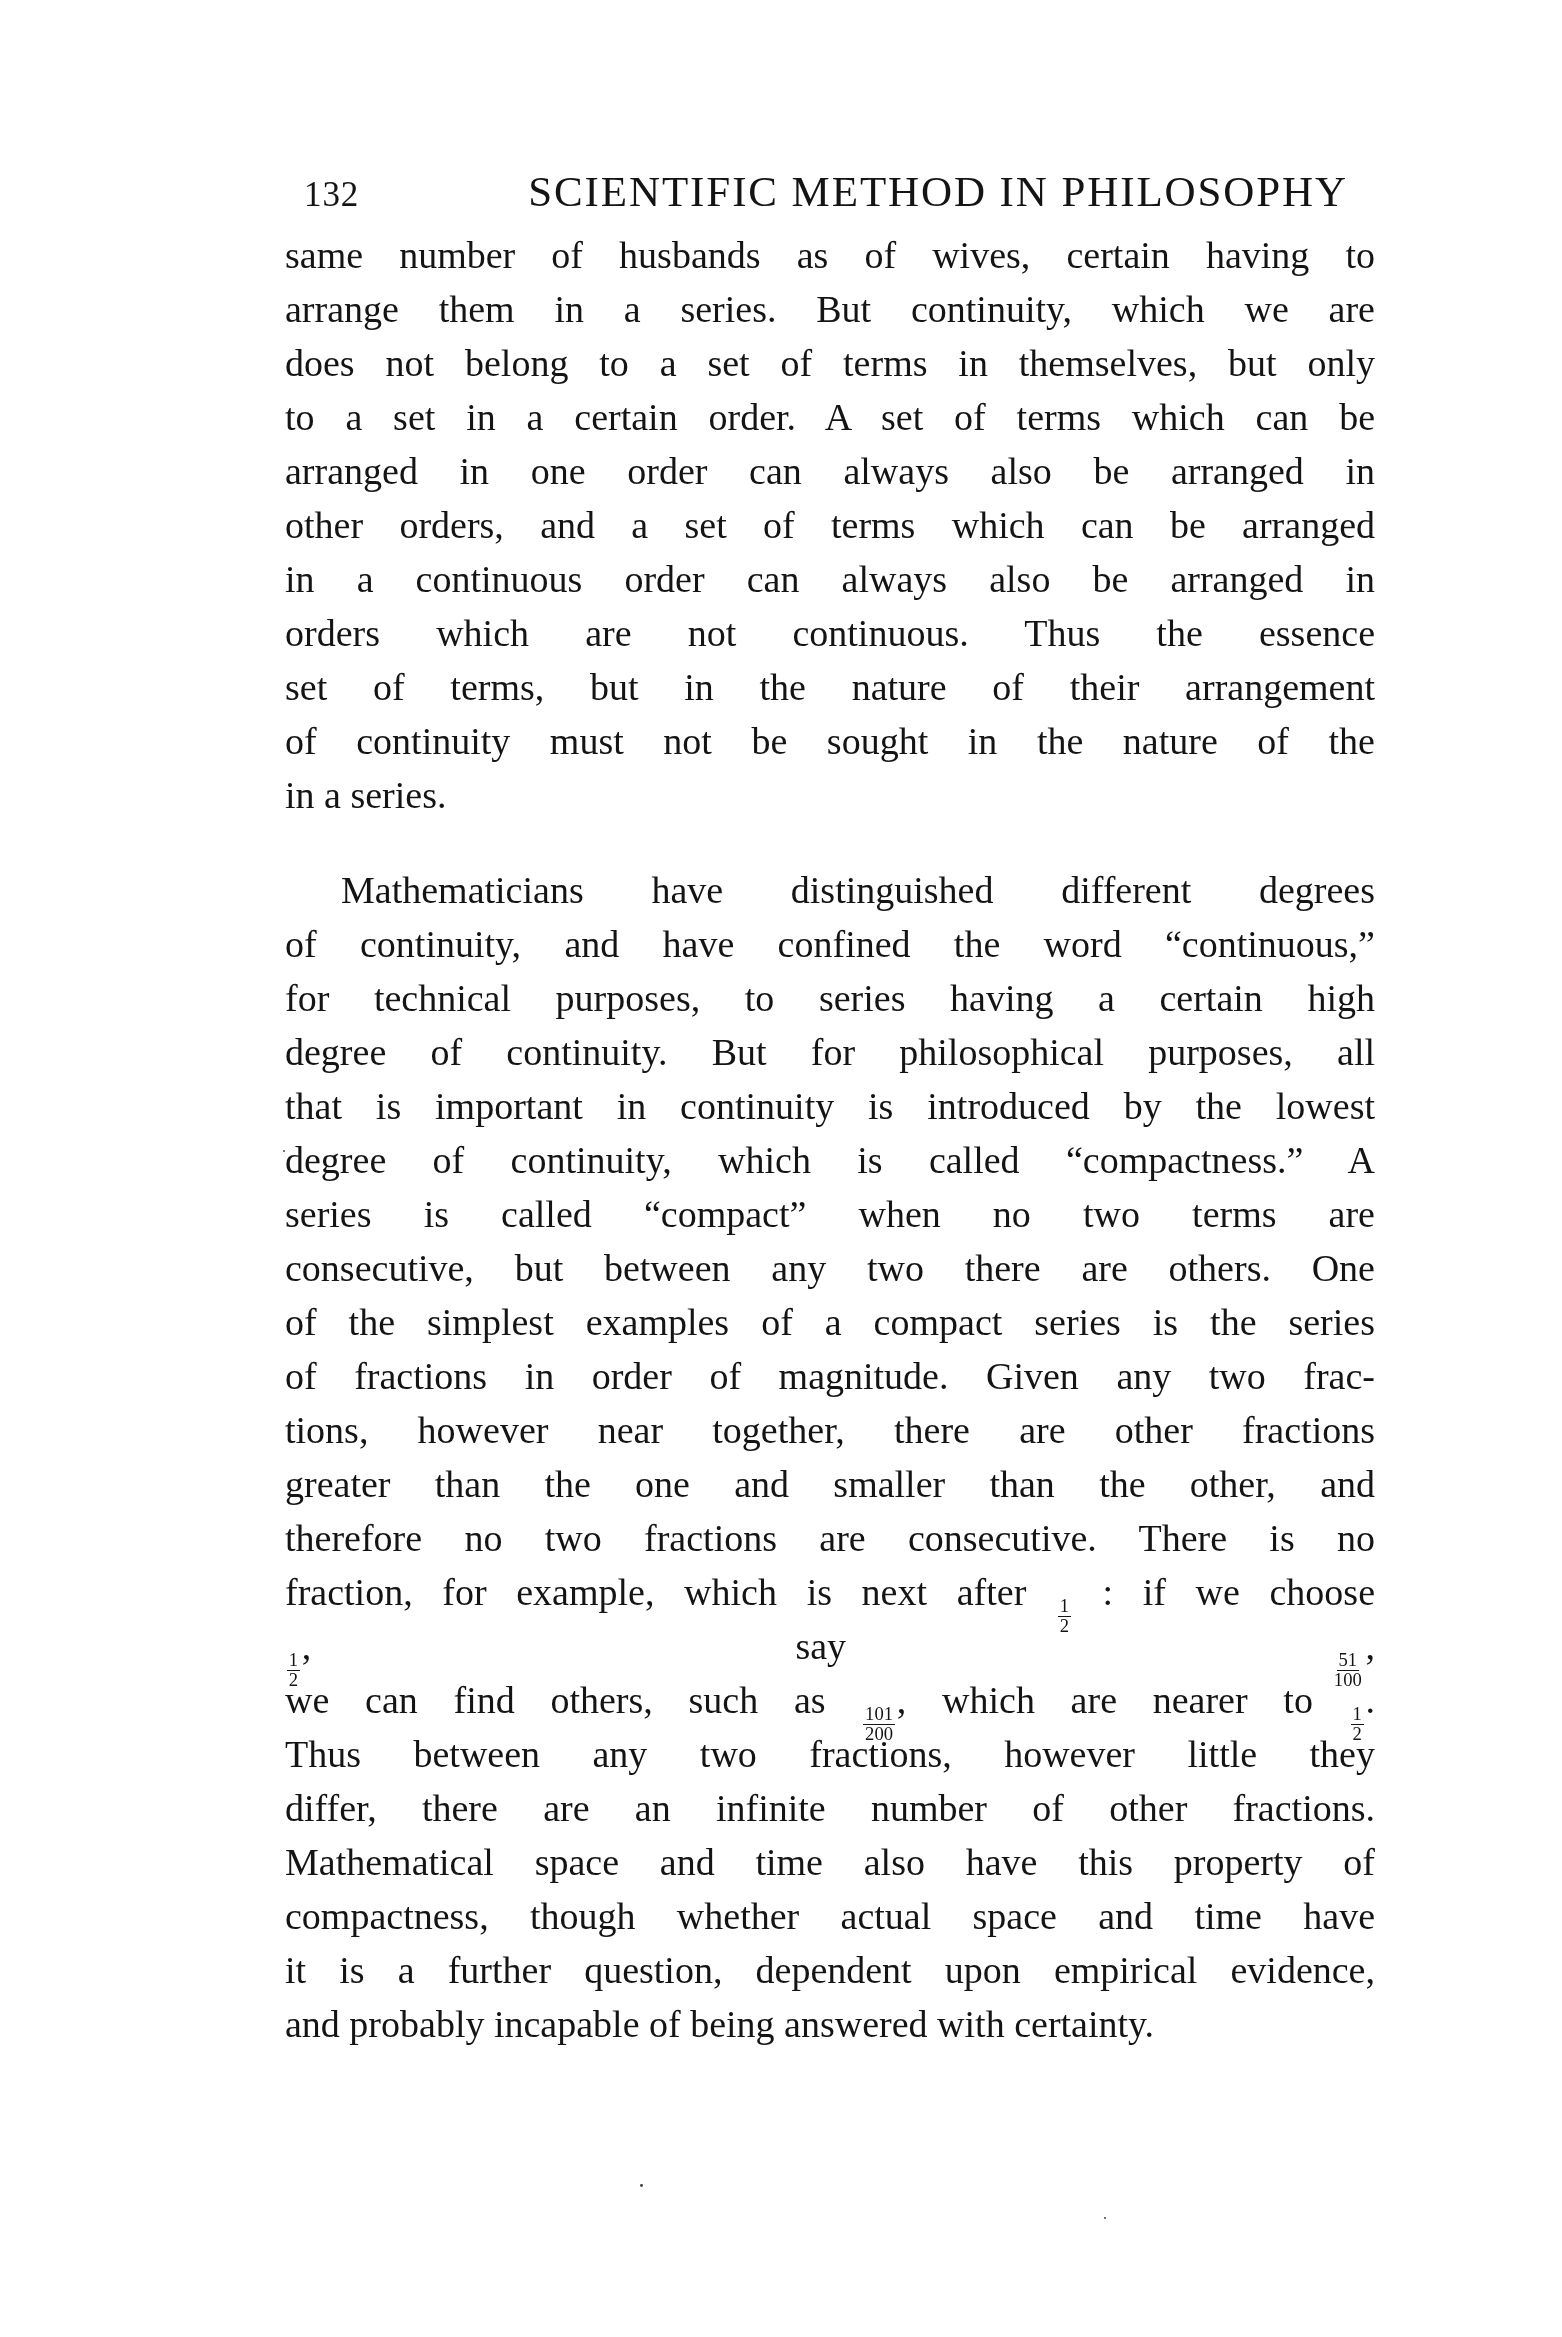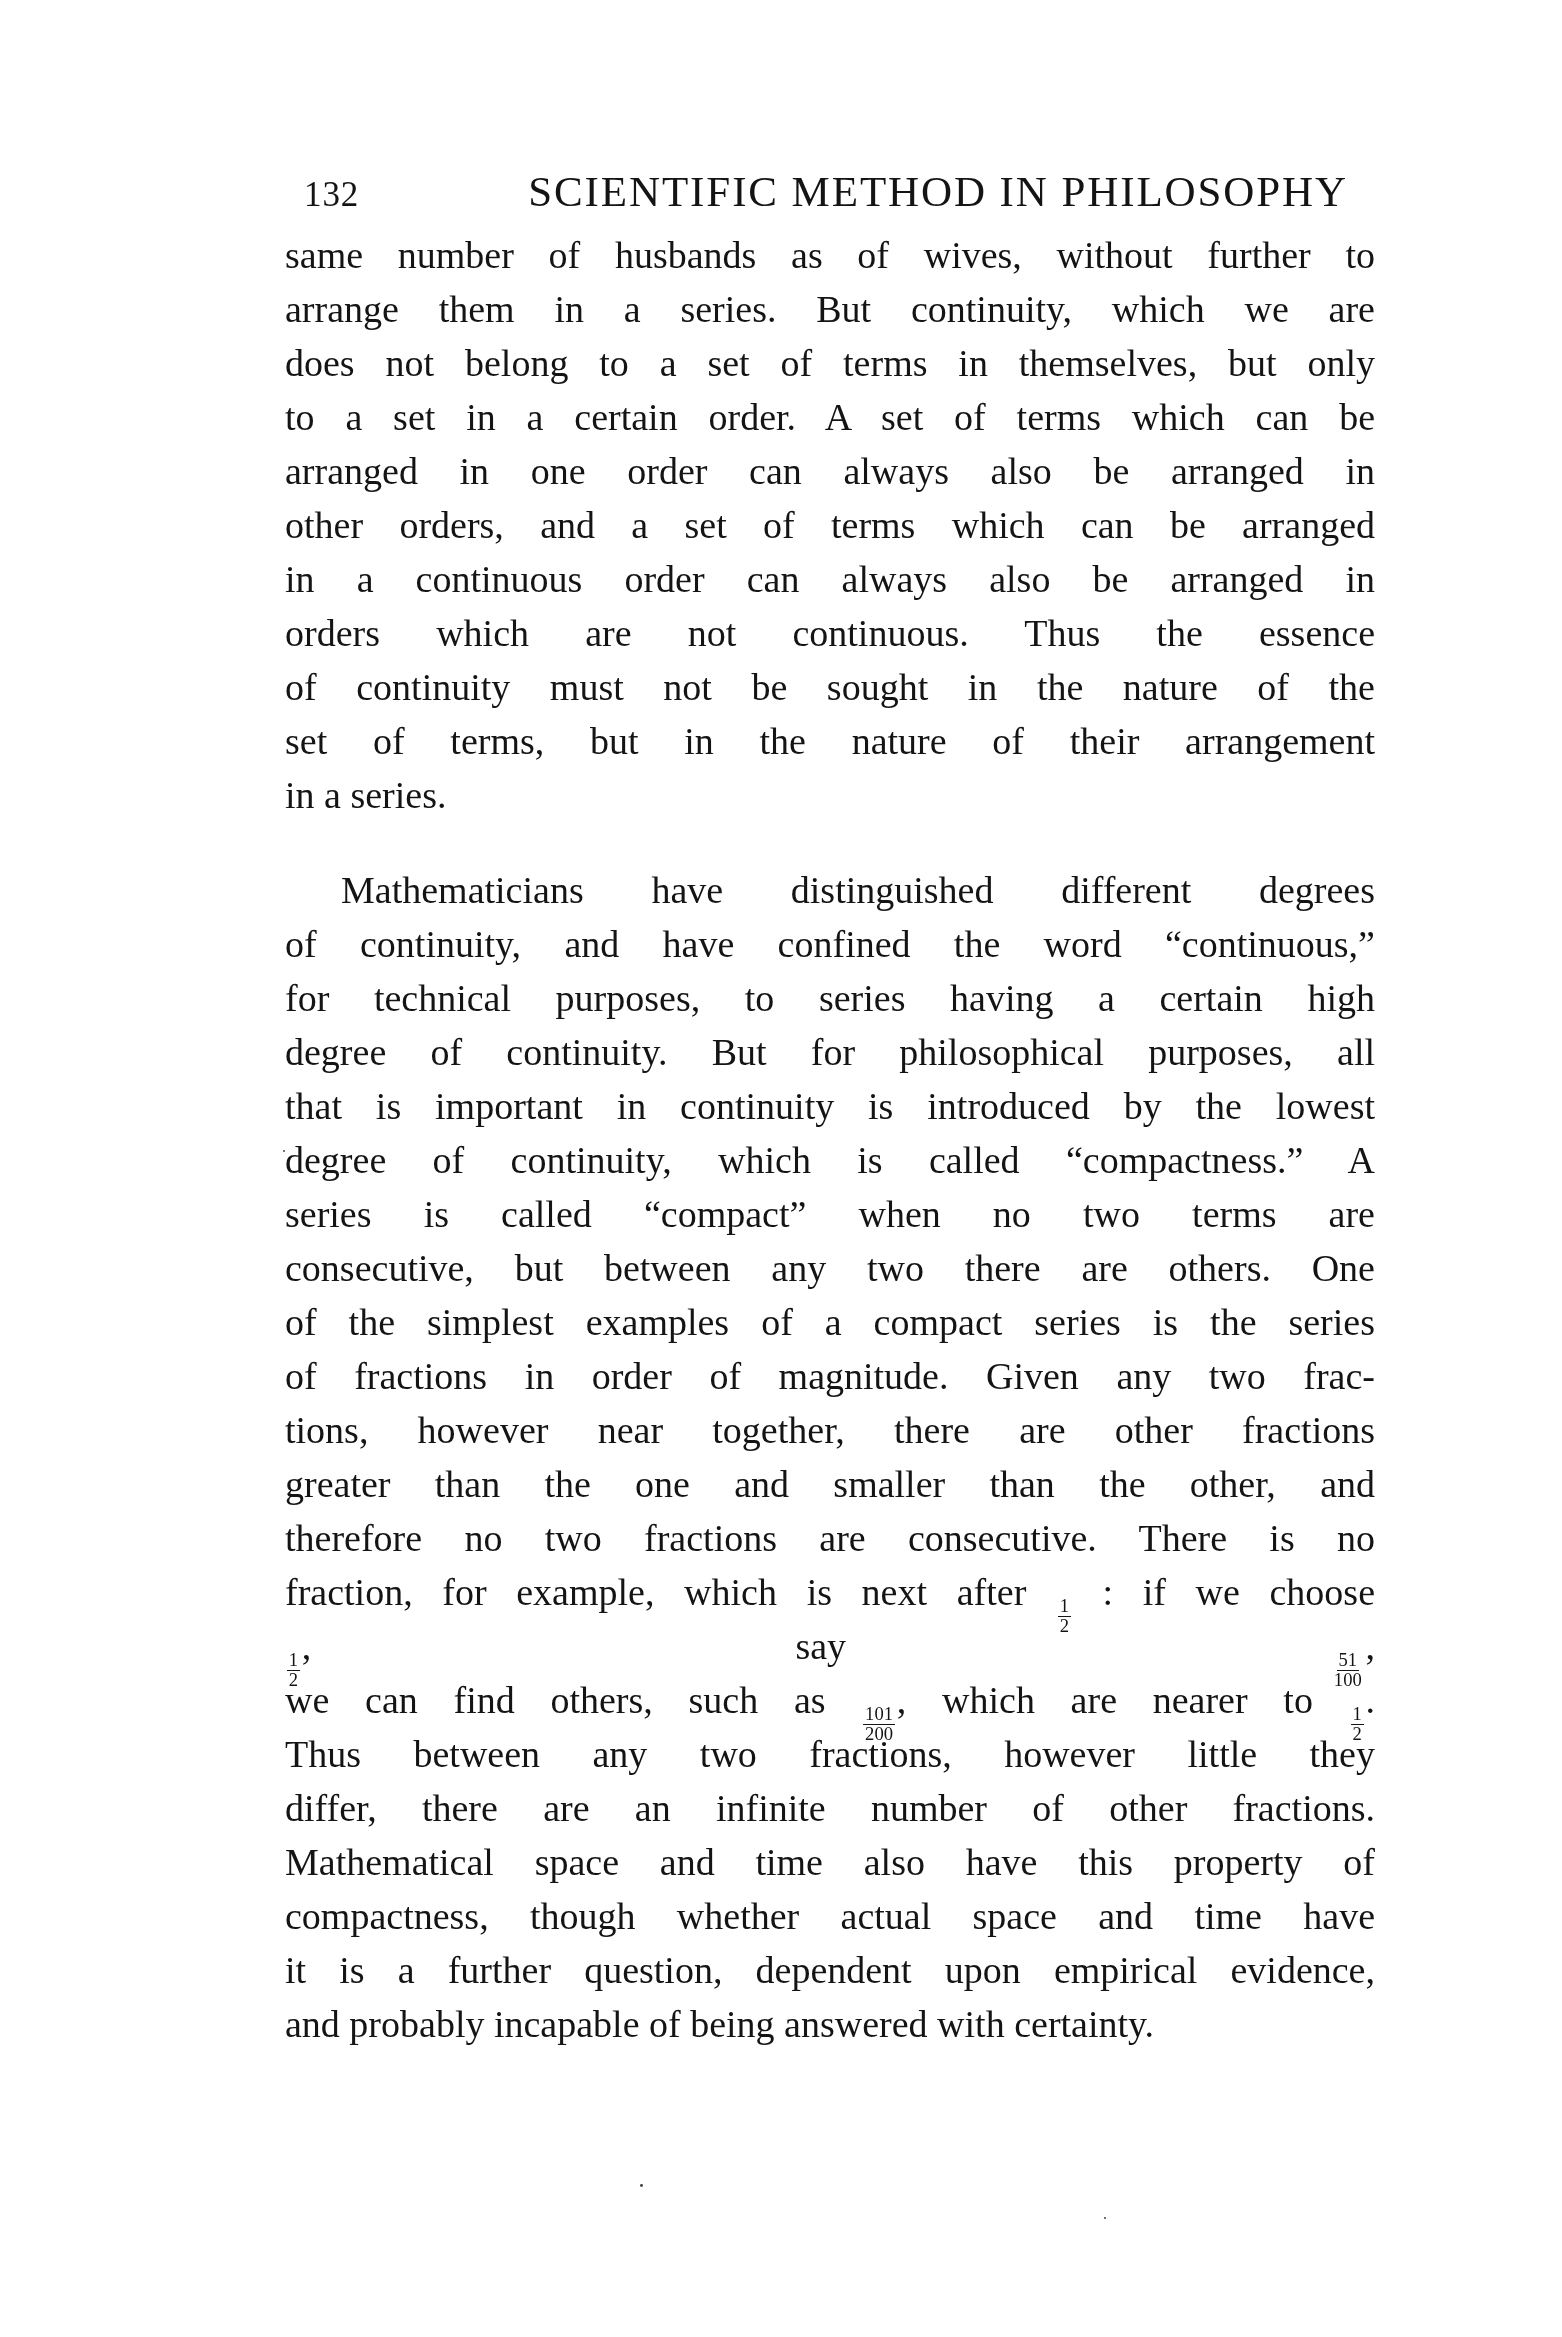--- a/index.html
+++ b/index.html
@@ -95,30 +95,30 @@
 <div class="page">
 
   <div class="running-head">
     <span class="page-number">132</span>
     <span class="running-title">SCIENTIFIC METHOD IN PHILOSOPHY</span>
   </div>
 
   <div class="body-text">
 
     <div>
-      <span class="line">same number of husbands as of wives, without further to</span>
+      <span class="line">same number of husbands as of wives, certain having to</span>
       <span class="line">arrange them in a series. But continuity, which we are</span>
       <span class="line">does not belong to a set of terms in themselves, but only</span>
       <span class="line">to a set in a certain order. A set of terms which can be</span>
       <span class="line">arranged in one order can always also be arranged in</span>
       <span class="line">other orders, and a set of terms which can be arranged</span>
       <span class="line">in a continuous order can always also be arranged in</span>
       <span class="line">orders which are not continuous. Thus the essence</span>
+      <span class="line">set of terms, but in the nature of their arrangement</span>
       <span class="line">of continuity must not be sought in the nature of the</span>
-      <span class="line">set of terms, but in the nature of their arrangement</span>
       <span class="line last">in a series.</span>
     </div>
 
     <div>
       <span class="line indent">Mathematicians have distinguished different degrees</span>
       <span class="line">of continuity, and have confined the word “continuous,”</span>
       <span class="line">for technical purposes, to series having a certain high</span>
       <span class="line">degree of continuity. But for philosophical purposes, all</span>
       <span class="line">that is important in continuity is introduced by the lowest</span>
       <span class="line">degree of continuity, which is called “compactness.” A</span>

